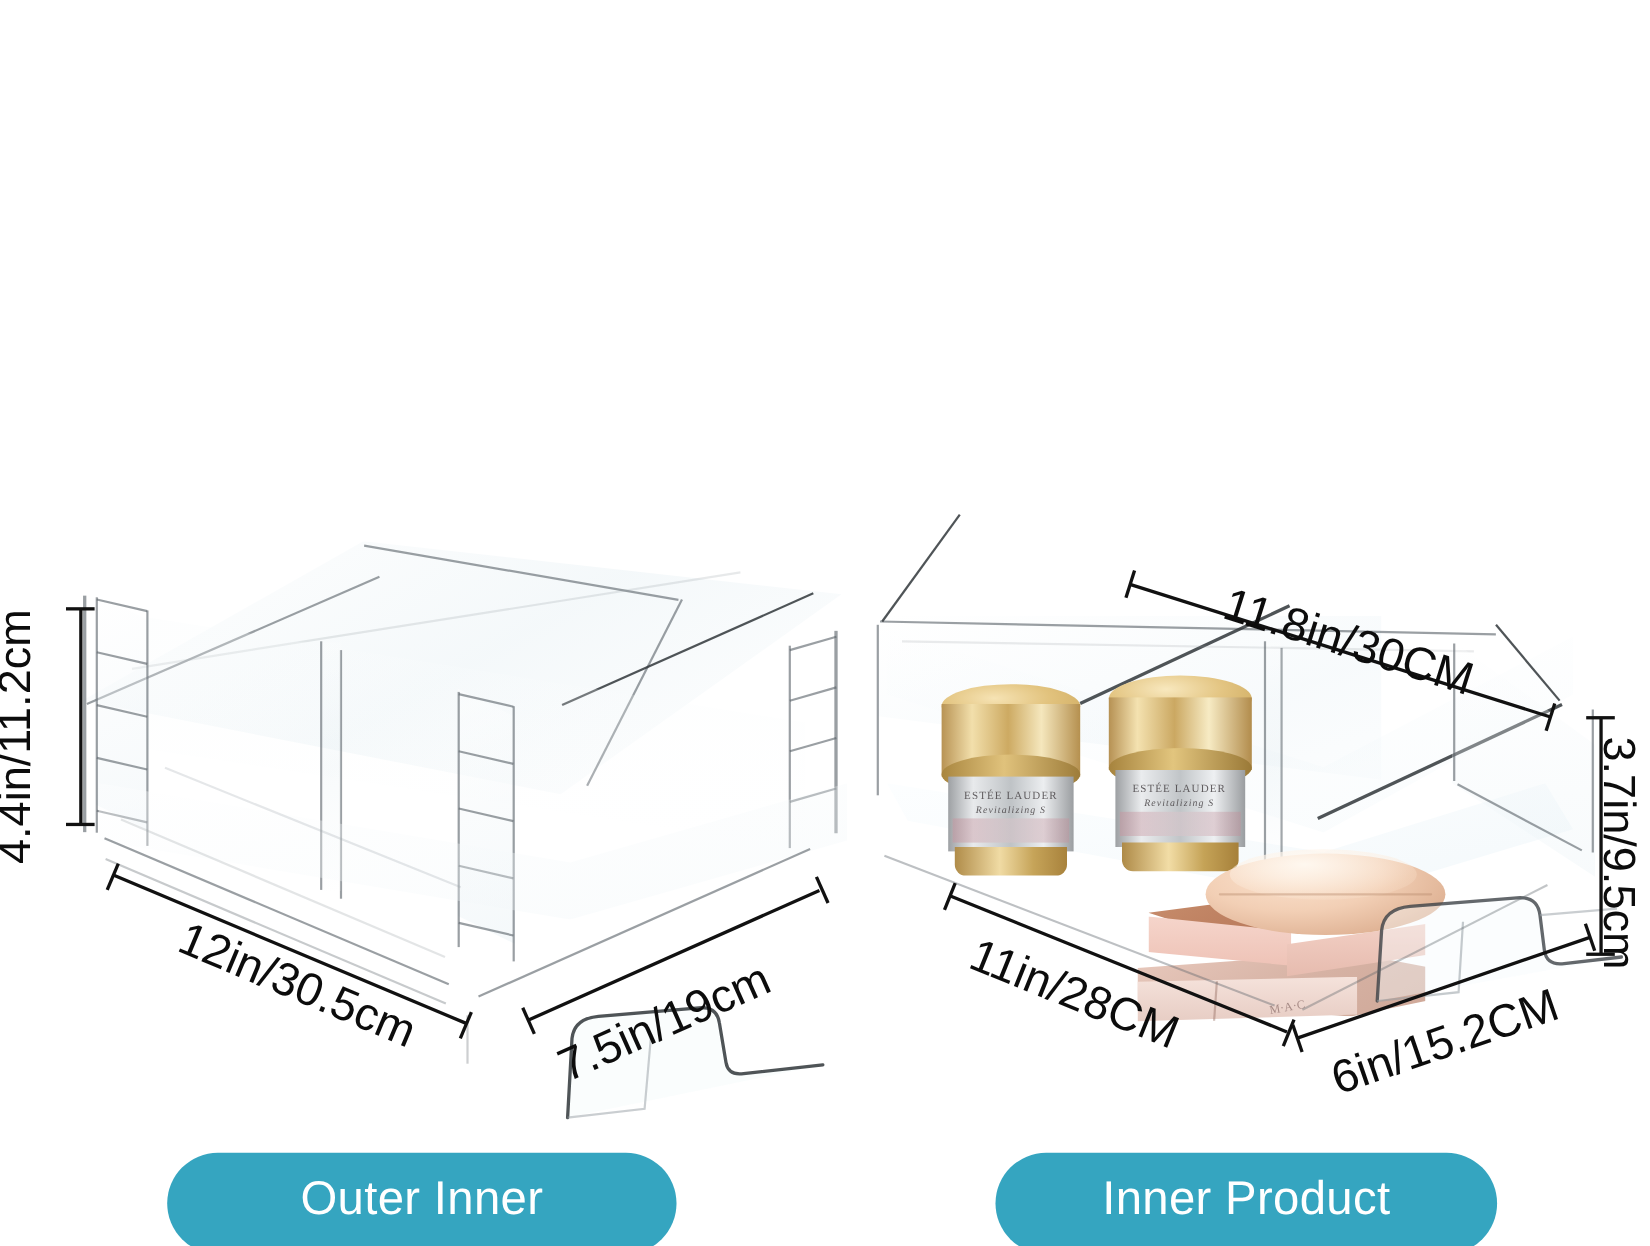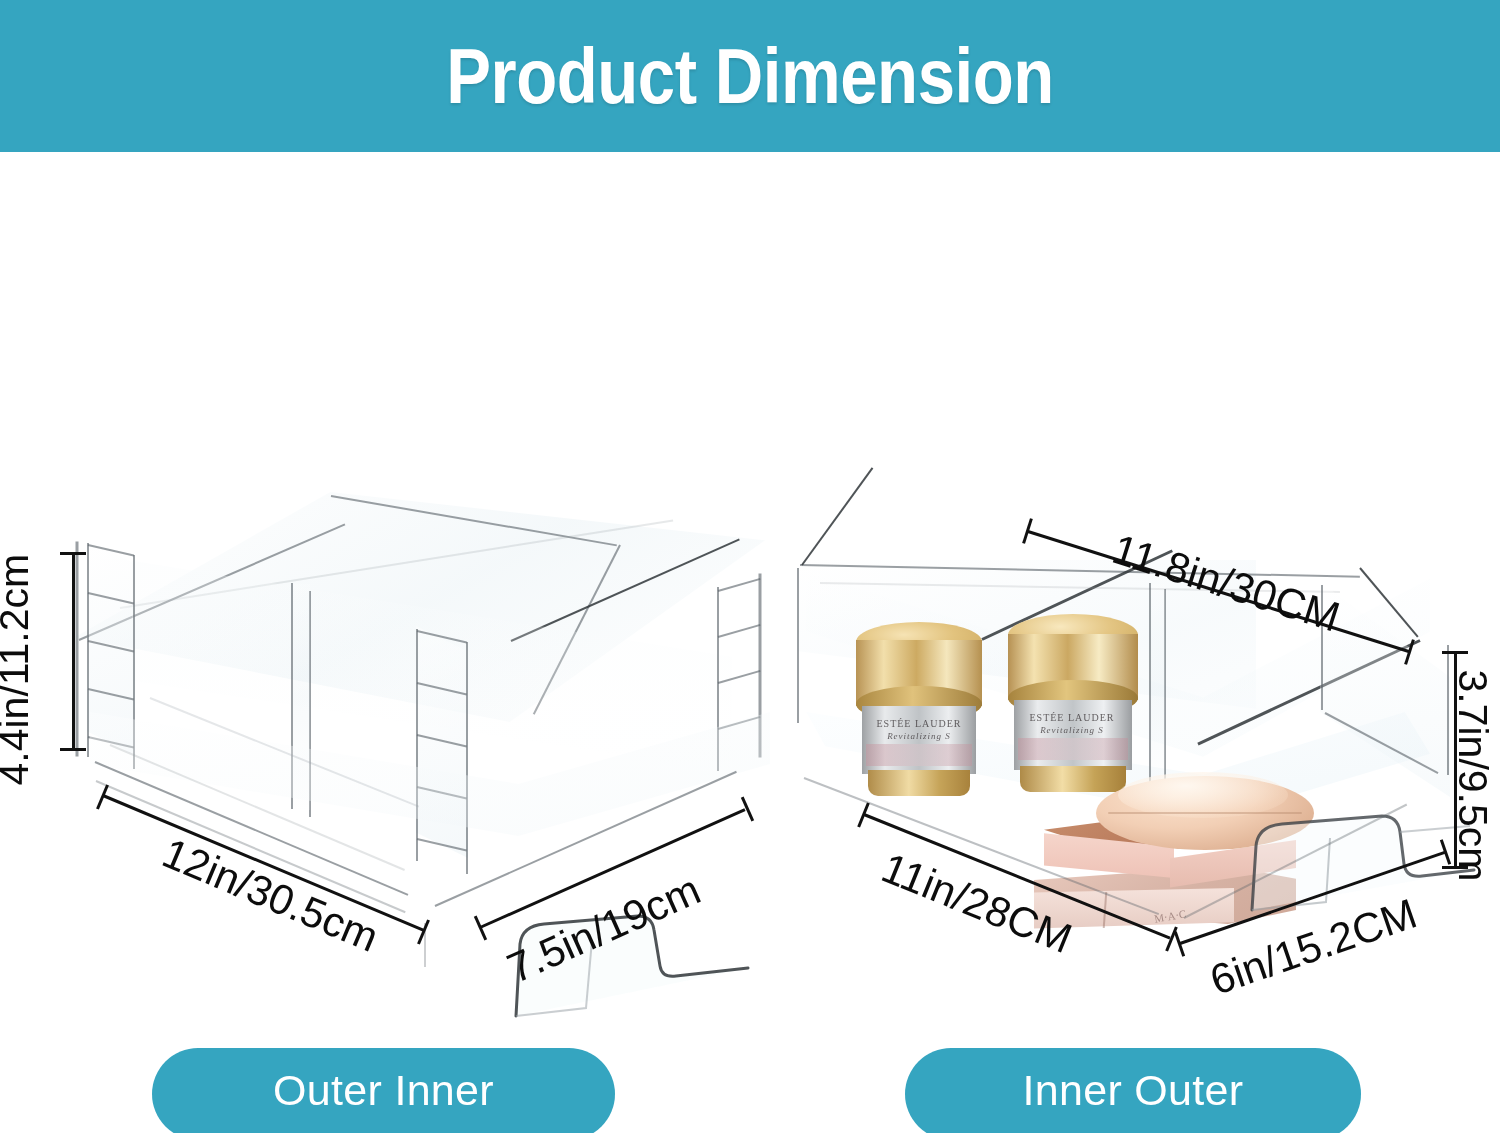--- a/index.html
+++ b/index.html
@@ -112,23 +112,20 @@
   }
   #pill-outer { left: 152px; top: 1048px; width: 463px; height: 92px; }
   #pill-inner { left: 905px; top: 1048px; width: 456px; height: 92px; }
   .pill span { transform: translateY(-4px); }
 </style>
 </head>
 <body>
 
 <div id="page">
 
-  <div id="header-banner">
-    <div id="page-title">Product Dimension</div>
-  </div>
 
   <div id="stage">
 
     <div style="position:absolute;left:0;top:0;width:800px;height:880px;">
 
       <div style="position:absolute;left:75px;top:340px;width:690px;height:230px;
                   clip-path:polygon(37% 0%, 100% 21%, 63% 100%, 0% 63%);
                   background:linear-gradient(150deg,rgba(255,255,255,0.42),rgba(224,236,241,0.34),rgba(255,255,255,0.24));"></div>
 
       <div class="edge" style="left:331px;top:343px;width:290px;height:2px;transform:rotate(9.8deg);"></div>
@@ -373,16 +370,16 @@
         <div class="cap vert" style="left:684px;top:687px;transform:rotate(-19deg);"></div>
         <div class="dimlabel" style="left:452px;top:806px;font-size:42px;transform:rotate(-19deg);">6in/15.2CM</div>
       </div>
     </div>
   </div>
 
   <div class="pill" id="pill-outer">
     <span>Outer Inner</span>
   </div>
   <div class="pill" id="pill-inner">
-    <span>Inner Outer</span>
+    <span>Inner Product</span>
   </div>
 
 </div>
 
 </body></html>

